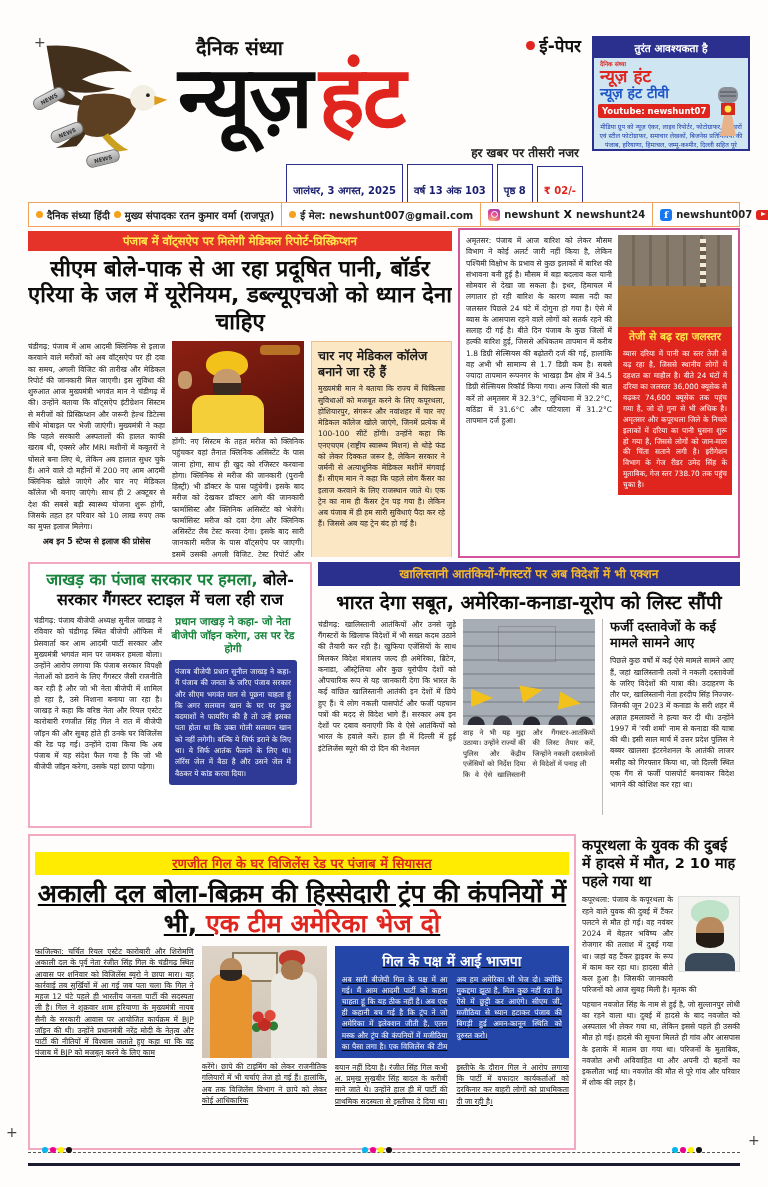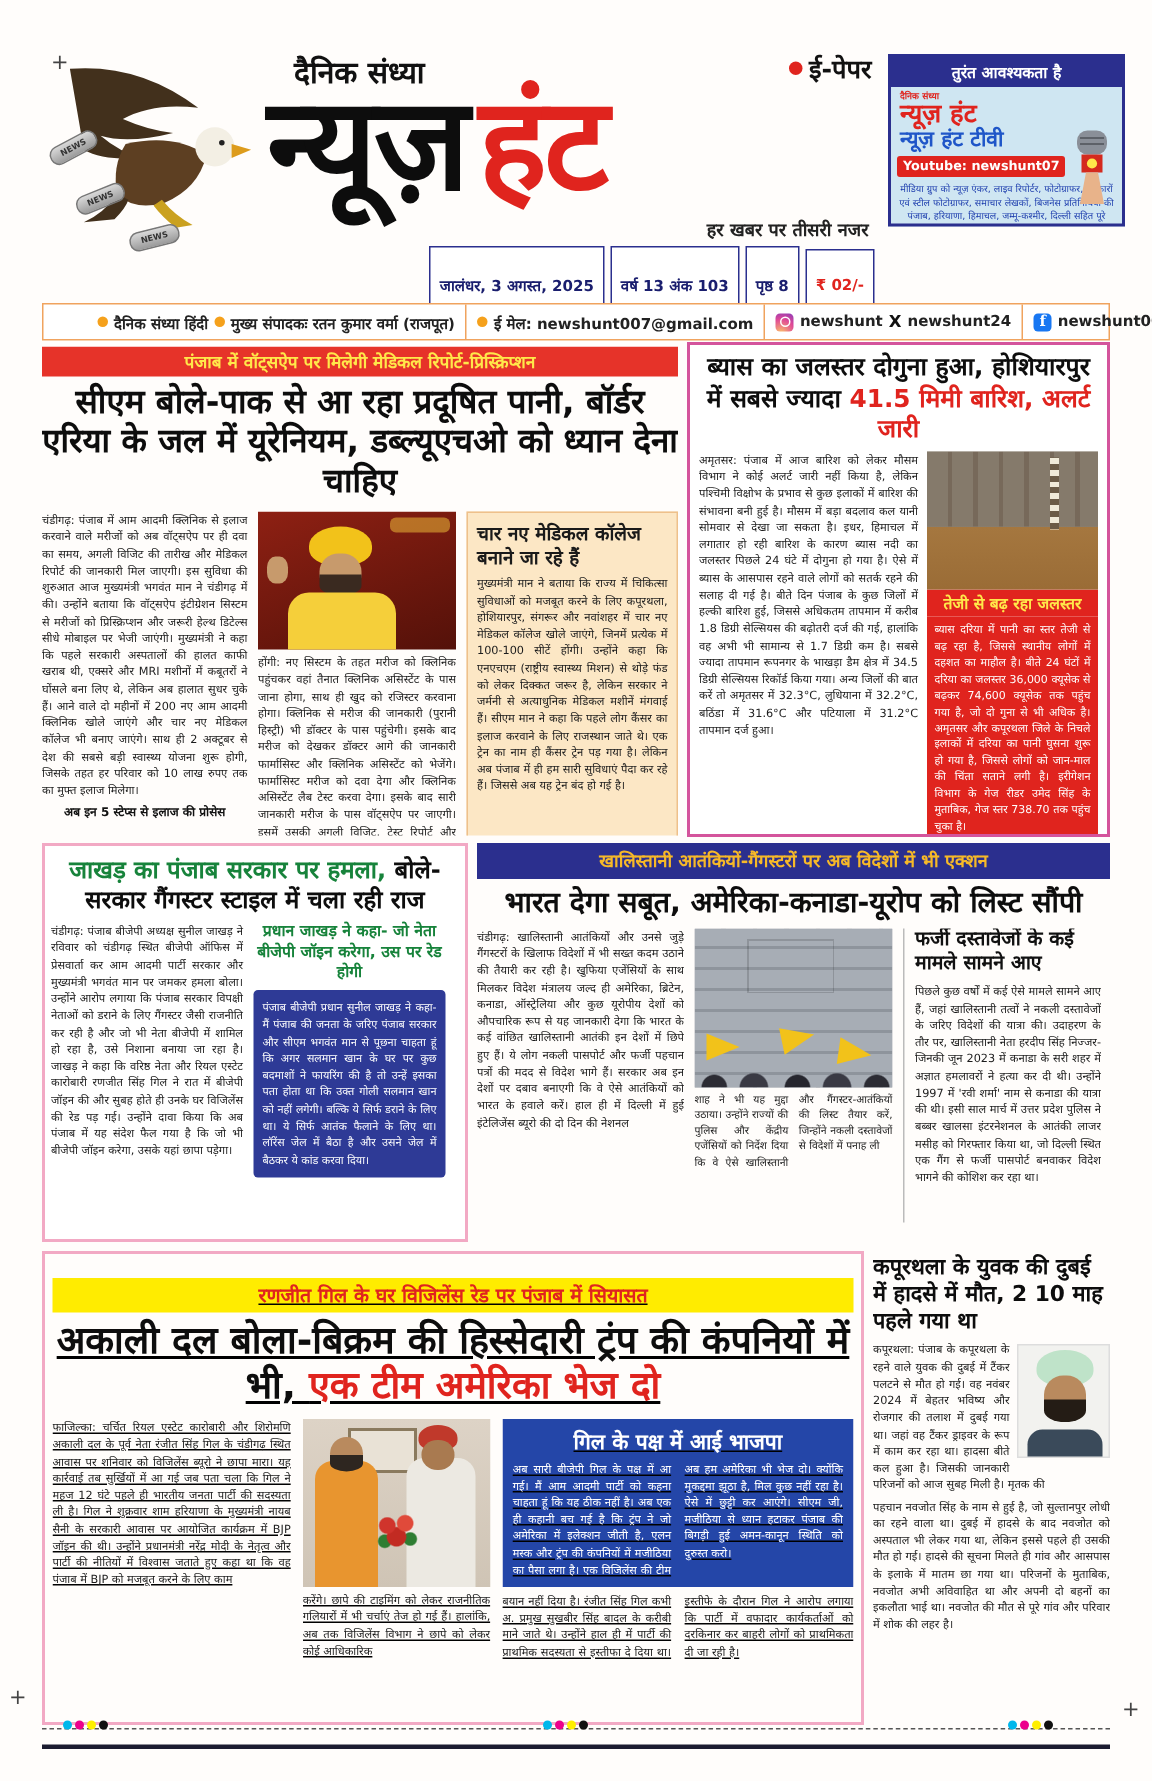--- a/index.html
+++ b/index.html
@@ -35,21 +35,21 @@
   .ad-brand1 { font-size:17px; font-weight:bold; color:#e0241e; line-height:1.05; }
   .ad-brand2 { font-size:14px; font-weight:bold; color:#1f56c8; line-height:1.1; }
   .ad-yt { background:#e0241e; color:#fff; font-size:8.5px; font-weight:bold; padding:2px 4px; margin:2px 4px; border-radius:2px; width:max-content; }
   .ad-body { color:#1f3fae; font-size:6.3px; line-height:1.45; text-align:center; padding:2px 5px; }
   .ad-contact { background:#0369a1; text-align:center; padding:2px 2px; margin-top:auto; }
   .ad-contact .lbl { color:#ffe84a; font-size:10px; font-weight:bold; }
   .ad-contact .num { color:#fff; font-size:11px; font-weight:bold; }
   .mic { position:absolute; right:2px; top:28px; width:34px; height:52px; }
 
   
-  .info-bar { position:absolute; left:28px; top:202px; width:712px; height:25px; border:1px solid #f0a35e; background:#fff; display:flex; align-items:center; font-size:10px; font-weight:bold; color:#222;padding-left:29px; }
+  .info-bar { position:absolute; left:28px; top:202px; width:712px; height:25px; border:1px solid #f0a35e; background:#fff; display:flex; align-items:center; font-size:10px; font-weight:bold; color:#222; }
   .ib-seg { display:flex; align-items:center; gap:4px; padding:0 7px; height:100%; border-right:1px solid #f0a35e; white-space:nowrap; }
   .ib-seg:last-child { border-right:none; }
   .odot { width:7px; height:7px; border-radius:50%; background:#f5a11c; display:inline-block; flex:none; }
   .ig-ic { width:12px; height:12px; border-radius:3px; background:radial-gradient(circle at 30% 110%, #fdc468, #df4996 60%, #8a3ab9); position:relative; flex:none; }
   .ig-ic::after { content:""; position:absolute; inset:2.5px; border:1.5px solid #fff; border-radius:50%; }
   .x-ic { font-size:11px; font-weight:900; color:#111; flex:none; }
   .fb-ic { width:12px; height:12px; border-radius:3px; background:#1877f2; color:#fff; font-size:10px; font-weight:bold; display:flex; align-items:center; justify-content:center; flex:none; font-family:"DejaVu Serif", serif; }
   .yt-ic { width:14px; height:10px; border-radius:3px; background:#e0241e; position:relative; flex:none; }
   .yt-ic::after { content:""; position:absolute; left:5px; top:2.5px; border-left:5px solid #fff; border-top:2.5px solid transparent; border-bottom:2.5px solid transparent; }
 
@@ -267,24 +267,20 @@
         <p class="txt">होंगी: नए सिस्टम के तहत मरीज को क्लिनिक पहुंचकर वहां तैनात क्लिनिक असिस्टेंट के पास जाना होगा, साथ ही खुद को रजिस्टर करवाना होगा। क्लिनिक से मरीज की जानकारी (पुरानी हिस्ट्री) भी डॉक्टर के पास पहुंचेगी। इसके बाद मरीज को देखकर डॉक्टर आगे की जानकारी फार्मासिस्ट और क्लिनिक असिस्टेंट को भेजेंगे। फार्मासिस्ट मरीज को दवा देगा और क्लिनिक असिस्टेंट लैब टेस्ट करवा देगा। इसके बाद सारी जानकारी मरीज के पास वॉट्सऐप पर जाएगी। इसमें उसकी अगली विजिट, टेस्ट रिपोर्ट और अन्य चीजें शामिल रहेंगी।</p>
       </div>
       <div class="orange-box">
         <h3>चार नए मेडिकल कॉलेज बनाने जा रहे हैं</h3>
         <p class="txt">मुख्यमंत्री मान ने बताया कि राज्य में चिकित्सा सुविधाओं को मजबूत करने के लिए कपूरथला, होशियारपुर, संगरूर और नवांशहर में चार नए मेडिकल कॉलेज खोले जाएंगे, जिनमें प्रत्येक में 100-100 सीटें होंगी। उन्होंने कहा कि एनएचएम (राष्ट्रीय स्वास्थ्य मिशन) से थोड़े फंड को लेकर दिक्कत जरूर है, लेकिन सरकार ने जर्मनी से अत्याधुनिक मेडिकल मशीनें मंगवाई हैं। सीएम मान ने कहा कि पहले लोग कैंसर का इलाज करवाने के लिए राजस्थान जाते थे। एक ट्रेन का नाम ही कैंसर ट्रेन पड़ गया है। लेकिन अब पंजाब में ही हम सारी सुविधाएं पैदा कर रहे हैं। जिससे अब यह ट्रेन बंद हो गई है।</p>
       </div>
     </div>
   </section>
 
   <section class="a2">
-    <h2>
-      <span>ब्यास का जलस्तर दोगुना हुआ, होशियारपुर में सबसे ज्यादा</span>
-      <span class="red">41.5 मिमी बारिश, अलर्ट जारी</span>
-    </h2>
     <div class="a2-body">
       <p class="txt">अमृतसर: पंजाब में आज बारिश को लेकर मौसम विभाग ने कोई अलर्ट जारी नहीं किया है, लेकिन पश्चिमी विक्षोभ के प्रभाव से कुछ इलाकों में बारिश की संभावना बनी हुई है। मौसम में बड़ा बदलाव कल यानी सोमवार से देखा जा सकता है। इधर, हिमाचल में लगातार हो रही बारिश के कारण ब्यास नदी का जलस्तर पिछले 24 घंटे में दोगुना हो गया है। ऐसे में ब्यास के आसपास रहने वाले लोगों को सतर्क रहने की सलाह दी गई है। बीते दिन पंजाब के कुछ जिलों में हल्की बारिश हुई, जिससे अधिकतम तापमान में करीब 1.8 डिग्री सेल्सियस की बढ़ोतरी दर्ज की गई, हालांकि वह अभी भी सामान्य से 1.7 डिग्री कम है। सबसे ज्यादा तापमान रूपनगर के भाखड़ा डैम क्षेत्र में 34.5 डिग्री सेल्सियस रिकॉर्ड किया गया। अन्य जिलों की बात करें तो अमृतसर में 32.3°C, लुधियाना में 32.2°C, बठिंडा में 31.6°C और पटियाला में 31.2°C तापमान दर्ज हुआ।</p>
       <div class="a2-right">
         <div class="photo river">
           <span class="river-wall"></span>
             <span class="river-gauge"></span>
         </div>
         <div class="photo-caption">तेजी से बढ़ रहा जलस्तर</div>
         <div class="red-box">ब्यास दरिया में पानी का स्तर तेजी से बढ़ रहा है, जिससे स्थानीय लोगों में दहशत का माहौल है। बीते 24 घंटों में दरिया का जलस्तर 36,000 क्यूसेक से बढ़कर 74,600 क्यूसेक तक पहुंच गया है, जो दो गुना से भी अधिक है। अमृतसर और कपूरथला जिले के निचले इलाकों में दरिया का पानी घुसना शुरू हो गया है, जिससे लोगों को जान-माल की चिंता सताने लगी है। इरीगेशन विभाग के गेज रीडर उमेद सिंह के मुताबिक, गेज स्तर 738.70 तक पहुंच चुका है।</div>
       </div>

